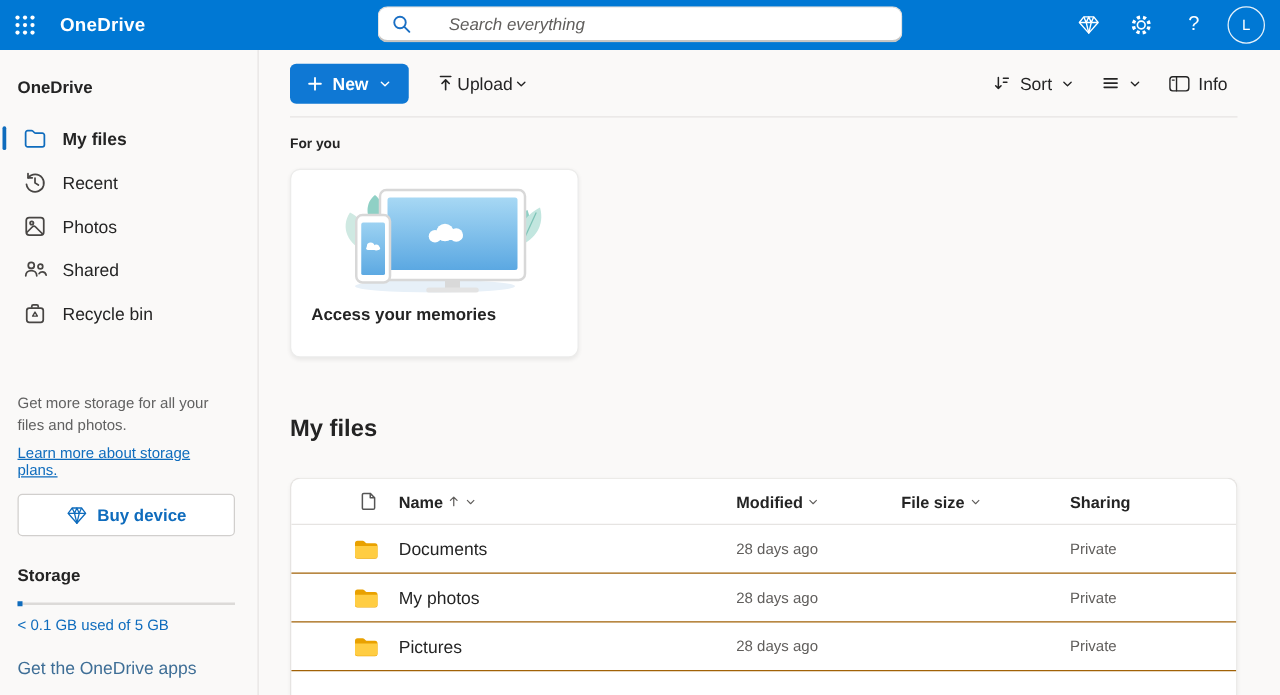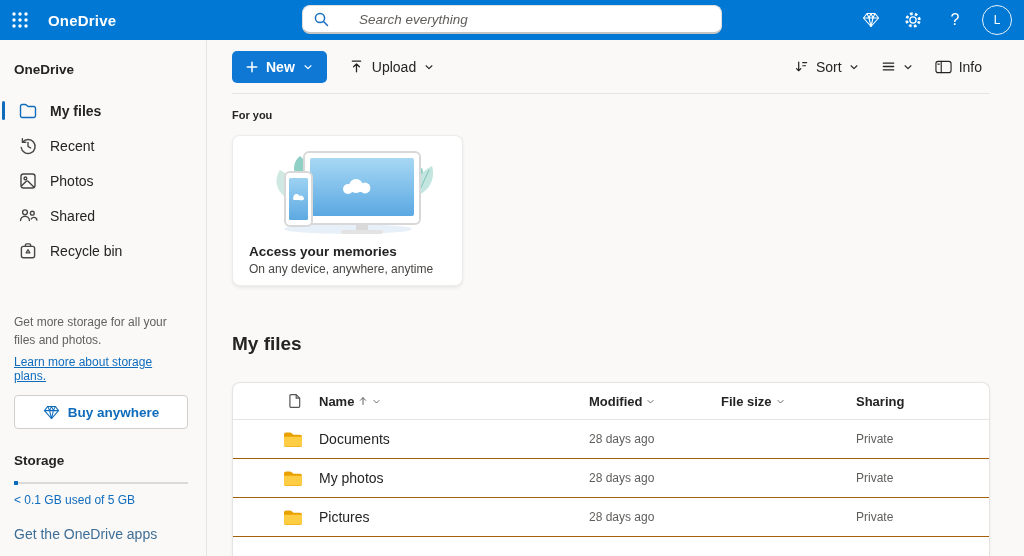--- a/index.html
+++ b/index.html
@@ -64,21 +64,21 @@
   
   .main { flex:1; display:flex; flex-direction:column; padding:0 34px 0 25px; }
   .toolbar { height:53px; display:flex; align-items:center; }
   .new-btn {
     height:32px; padding:0 14px; background:#0f78d4; border:none; border-radius:5px;
     color:#fff; font-size:14px; font-weight:bold; display:flex; align-items:center; gap:8px;
     cursor:pointer; font-family:inherit;
   }
   .upload-btn {
     height:32px; margin-left:10px; padding:0 12px; background:transparent; border:none; border-radius:5px;
-    color:#242424; font-size:14px; display:flex; align-items:center; gap:8px; cursor:pointer; font-family:inherit;
+    color:#242424; font-size:14px; display:flex; align-items:center; gap:2px; cursor:pointer; font-family:inherit;
   }
   .toolbar-right { margin-left:auto; display:flex; align-items:center; gap:6px; }
   .tb-btn {
     height:32px; padding:0 8px; background:transparent; border:none; border-radius:5px;
     color:#242424; font-size:14px; display:flex; align-items:center; gap:7px; cursor:pointer; font-family:inherit;
   }
   .toolbar-divider { height:1px; background:#e6e4e2; }
   .section-heading-1 { margin-top:15px; font-size:11px; font-weight:bold; color:#242424; }
   .foryou-card {
     margin-top:14px; width:231px; height:151px; background:#fff; border:1px solid #ececeb;
@@ -222,21 +222,21 @@
       <div class="promo-text">Get more storage for all your files and photos.</div>
       <a class="promo-link">Learn more about storage plans.</a>
 
       <button class="buy-btn">
         <span>
           <svg width="17" height="15" viewBox="0 0 18 16" fill="none" stroke="#0f6cbd" stroke-width="1.1" stroke-linejoin="round">
             <path d="M5 1.5 h8 L16.5 6 9 14.5 1.5 6 Z"></path>
             <path d="M1.5 6 h15 M5 1.5 L7 6 L9 14.5 L11 6 L13 1.5 M7 6 L9 1.5 L11 6"></path>
           </svg>
         </span>
-        <span>Buy anywhere</span>
+        <span>Buy device</span>
       </button>
 
       <div class="storage-heading">Storage</div>
       <div class="storage-bar">
         <div class="fill" style="width:4px"></div>
       </div>
       <div class="storage-usage">&lt; 0.1 GB used of 5 GB</div>
       <div class="apps-link">Get the OneDrive apps</div>
     </div>
   </nav>
@@ -352,21 +352,20 @@
 
         <rect x="37" y="24" width="27" height="54" rx="5" fill="#ffffff" stroke="#d8d8d8" stroke-width="2"></rect>
         <rect x="41" y="30" width="19" height="42" rx="1.5" fill="url(#scr2)"></rect>
         <g fill="#fff">
           <circle cx="48.5" cy="49" r="3"></circle>
             <circle cx="53" cy="50" r="2.4"></circle>
           <rect x="45" y="49" width="11" height="3" rx="1.5"></rect>
         </g>
       </svg>
       <div class="card-title">Access your memories</div>
-      <div class="card-subtitle">On any device, anywhere, anytime</div>
     </div>
 
     <div class="section-heading-2">My files</div>
 
     <div class="files-table">
       <div class="t-row t-head">
         <div class="icon-cell">
           <svg width="16" height="16" viewBox="0 0 16 16" fill="none" stroke="#555" stroke-width="1.2" stroke-linejoin="round">
             <path d="M4 1.7 h5.2 L12.7 5.2 v8.1 a1.1 1.1 0 0 1-1.1 1.1 H4 a1.1 1.1 0 0 1-1.1-1.1 V2.8 A1.1 1.1 0 0 1 4 1.7 Z"></path>
             <path d="M9.2 1.7 v3.5 h3.5"></path>

